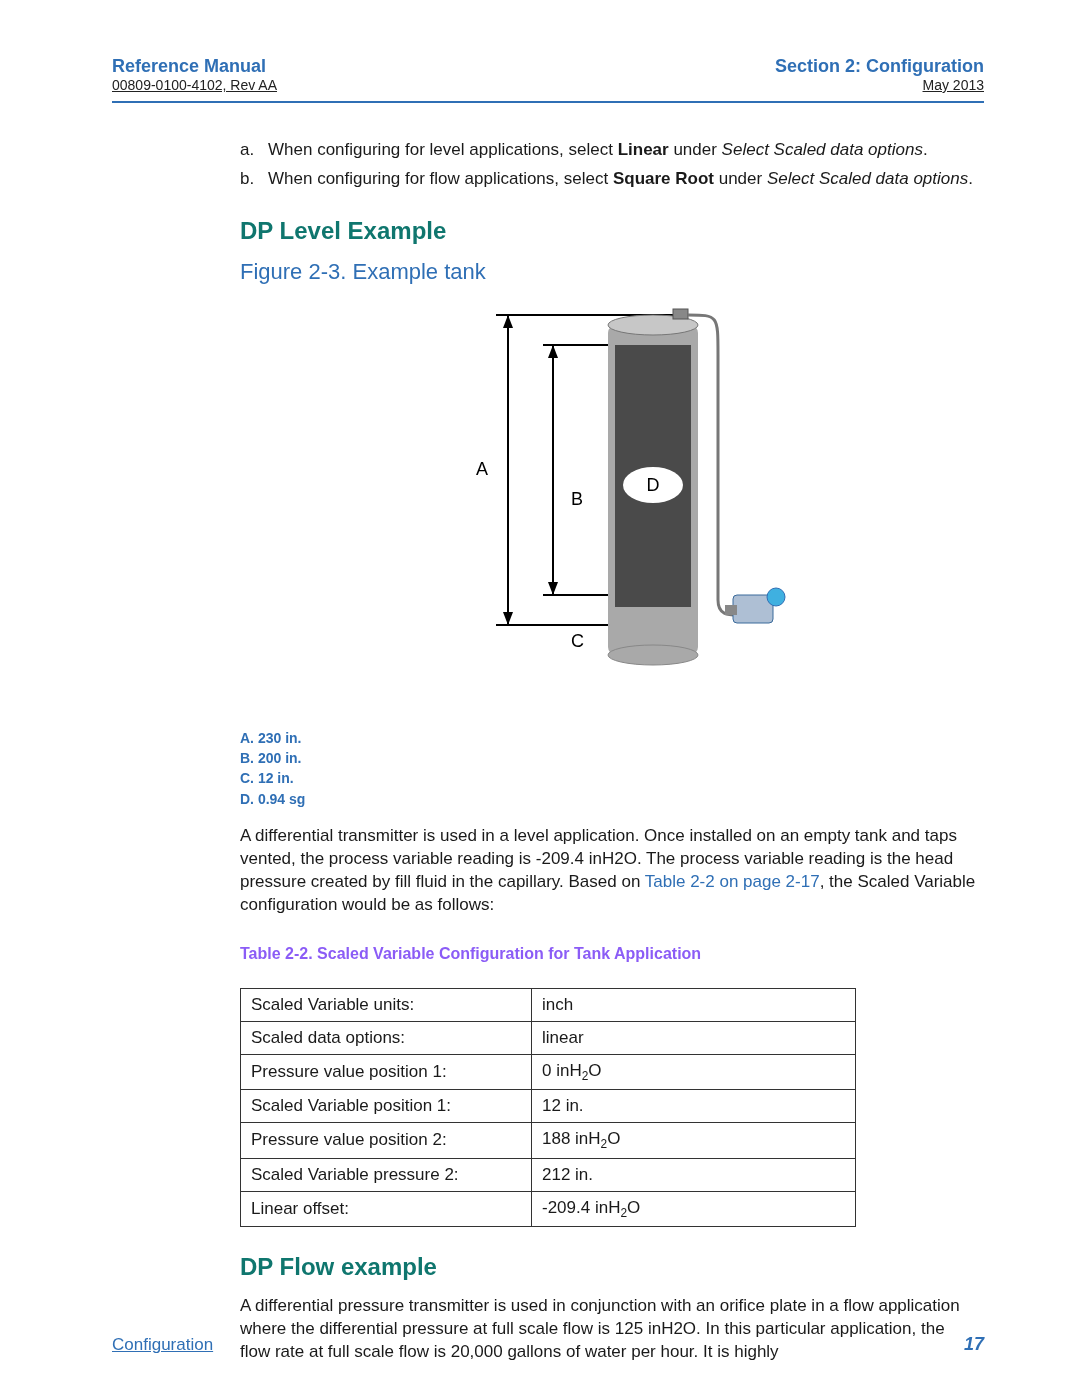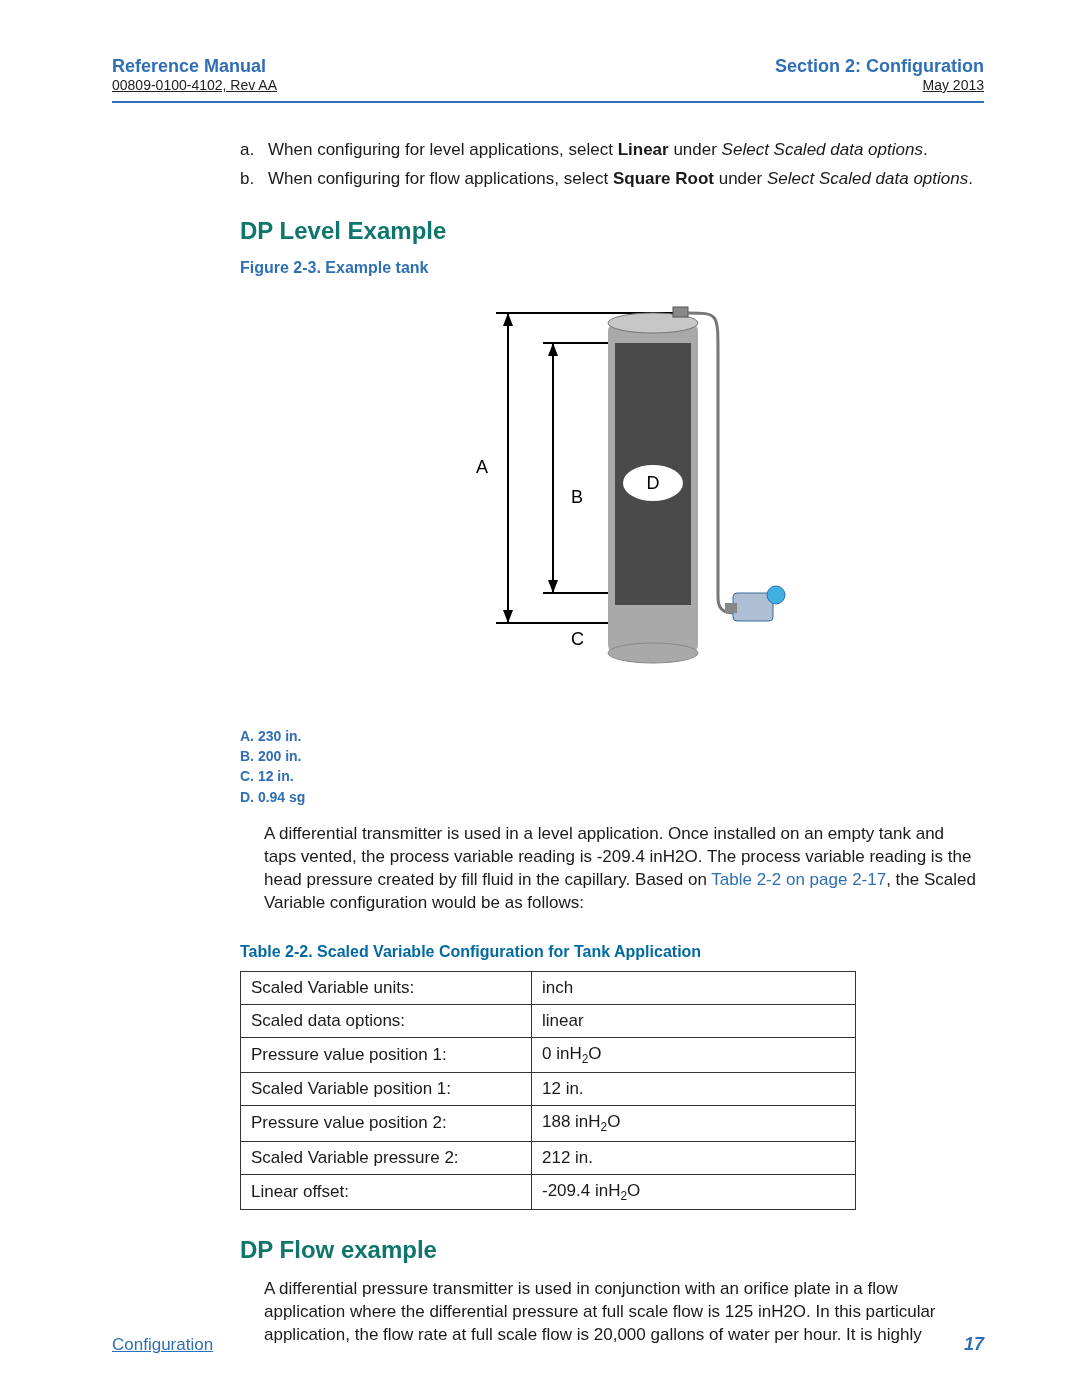--- a/index.html
+++ b/index.html
@@ -28,26 +28,26 @@
   .hdr-right { text-align: right; }
   .hdr-title { font-weight: 700; color: #2f6fb5; font-size: 18px; }
   .hdr-sub { font-size: 14px; color: #222; text-decoration: underline; }
   .content { margin-left: 128px; margin-right: 8px; }
   .list-item { display: flex; margin-bottom: 6px; line-height: 1.35; }
   .list-item .marker { width: 28px; }
   .list-item .text { flex: 1; }
   .bold { font-weight: 700; }
   .ital { font-style: italic; }
   .h-section { color: #0f766e; font-weight: 700; font-size: 24px; margin-top: 26px; margin-bottom: 14px; }
-  .fig-caption { color: #2f6fb5; font-weight: 700; font-size: 16px; margin-bottom: 16px; }
+  .fig-caption { color: #2f6fb5; font-weight: 400; font-size: 22px; margin-bottom: 10px; }
   .figure-box { text-align: center; margin: 4px 0 6px 0; }
   .legend { color: #2f6fb5; font-weight: 700; font-size: 14px; line-height: 1.45; margin-top: 48px; }
-  .para { margin-top: 16px; line-height: 1.35; margin-left: 24px; }
+  .para { margin-top: 16px; line-height: 1.35; }
   .link { color: #2f6fb5; }
-  .tbl-caption { color: #0369a1; font-weight: 700; font-size: 16px; margin-top: 28px; margin-bottom: 10px; }
+  .tbl-caption { color: #8b5cf6; font-weight: 700; font-size: 16px; margin-top: 28px; margin-bottom: 25px; }
   table.config {
     border-collapse: collapse;
     width: 616px;
   }
   table.config td {
     border: 1px solid #333;
     padding: 6px 10px;
     font-size: 17px;
   }
   table.config td:first-child { width: 270px; }

